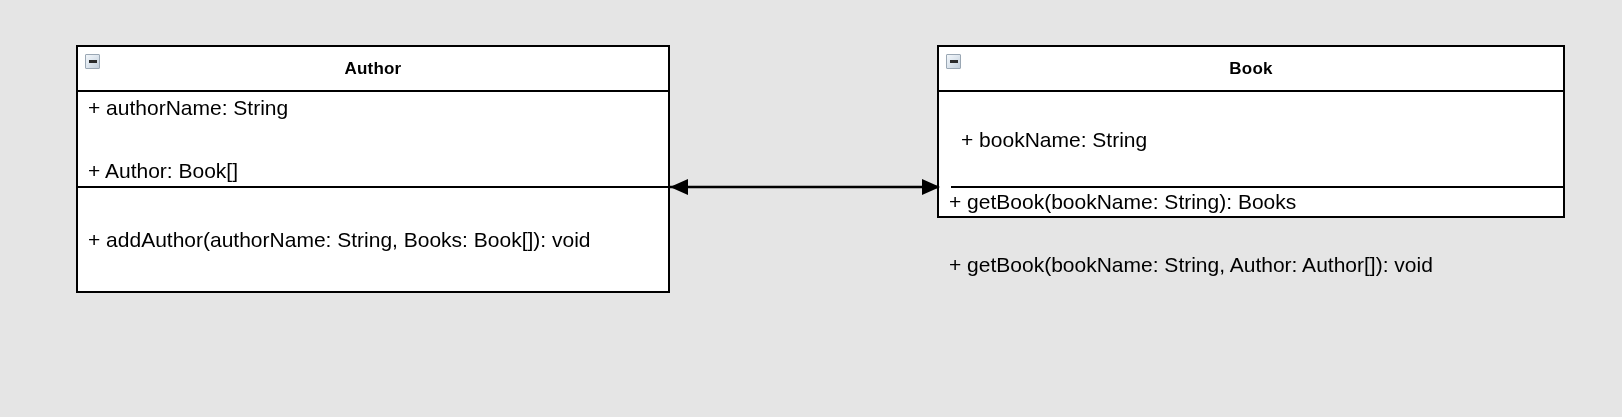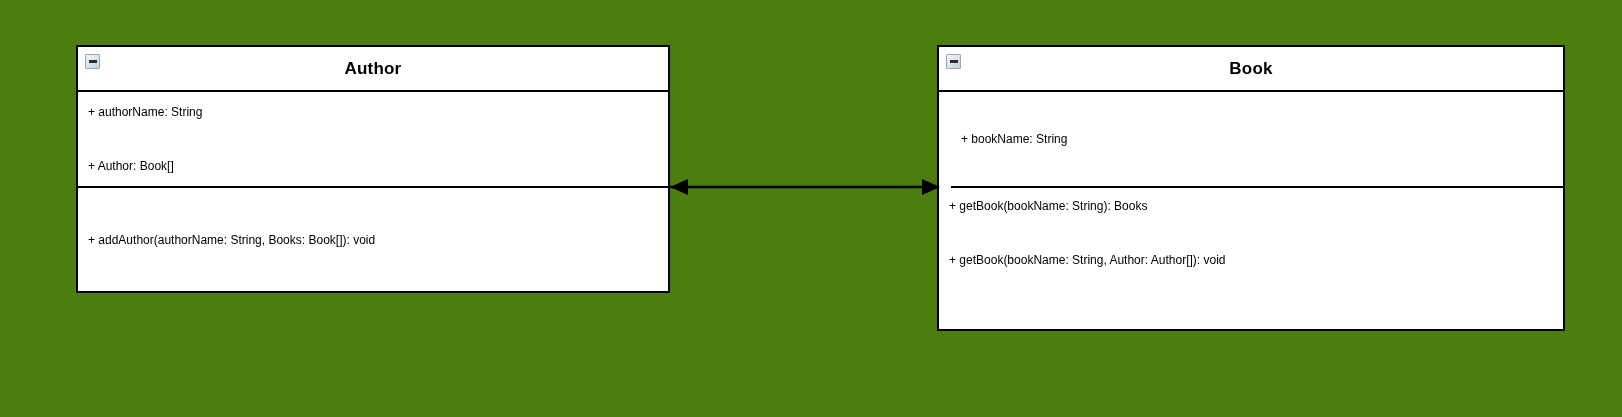--- a/index.html
+++ b/index.html
@@ -9,21 +9,21 @@
     background: #ffffff;
   }
   body {
     font-family: "Liberation Sans", sans-serif;
     -webkit-font-smoothing: antialiased;
   }
   #canvas {
     position: relative;
     width: 1622px;
     height: 417px;
-    background: #4d7c0f;
+    background: #e5e5e5;
     overflow: hidden;
   }
 
   
   .uml-class {
     position: absolute;
     box-sizing: border-box;
     background: #ffffff;
     border: 2px solid #000000;
     display: flex;
@@ -73,21 +73,21 @@
     padding: 0 0 0 10px;
     display: flex;
     flex-direction: column;
     justify-content: center;
     flex: 0 0 auto;
   }
   .uml-compartment.attrs {
     border-bottom: 2px solid #000000;
   }
   .uml-member {
-    font-size: 12px;
+    font-size: 21px;
     color: #000000;
     line-height: 1;
     white-space: nowrap;
   }
 
   
   .connector {
     position: absolute;
     overflow: visible;
   }
@@ -113,21 +113,21 @@
     <div class="uml-compartment attrs" style="height:96px; gap:42px;">
       <span class="uml-member">+ authorName: String</span>
       <span class="uml-member">+ Author: Book[]</span>
     </div>
 
     <div class="uml-compartment methods" style="height:103px; gap:54px;">
       <span class="uml-member">+ addAuthor(authorName: String, Books: Book[]): void</span>
     </div>
   </div>
 
-  <div class="uml-class" id="class-book" style="left:937px; top:45px; width:628px; height:286px;">
+  <div class="uml-class" id="class-book" style="left:937px; top:45px; width:628px; height:173px;">
 
     <div class="uml-header" style="height:45px;">
       <span class="collapse-icon">
         <span class="bar"></span>
       </span>
       <span class="uml-title">Book</span>
     </div>
 
     <div class="uml-compartment attrs" style="height:96px; gap:42px;margin-left:12px;">
       <span class="uml-member">+ bookName: String</span>

